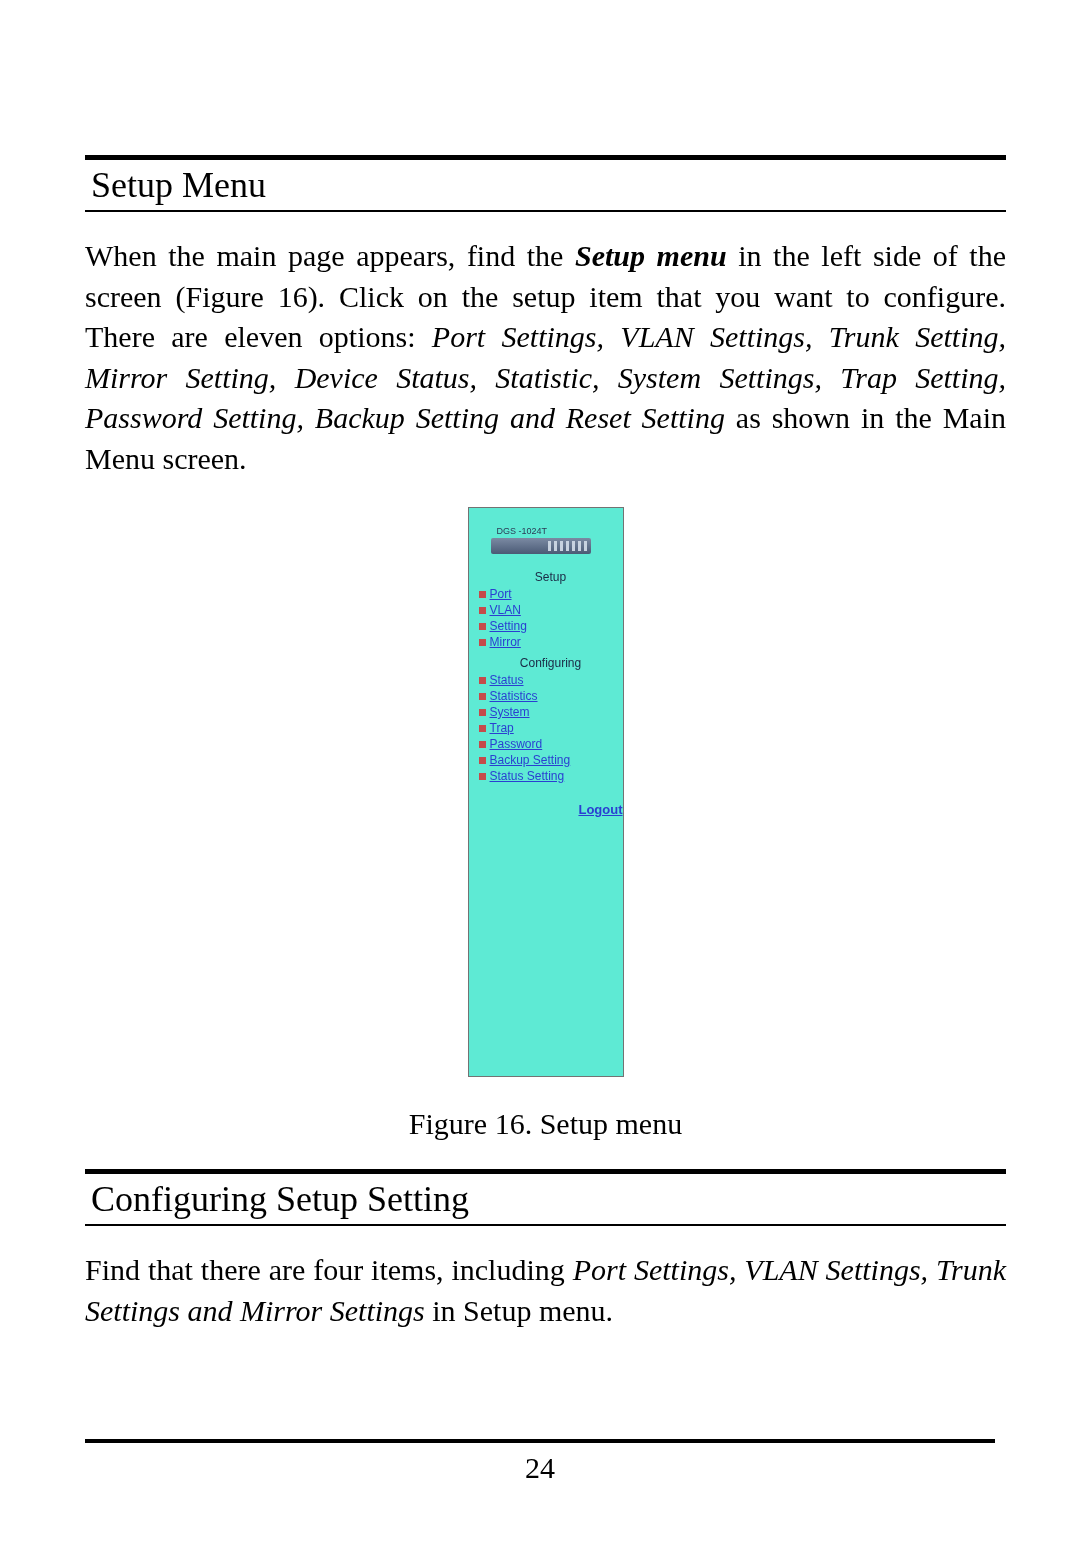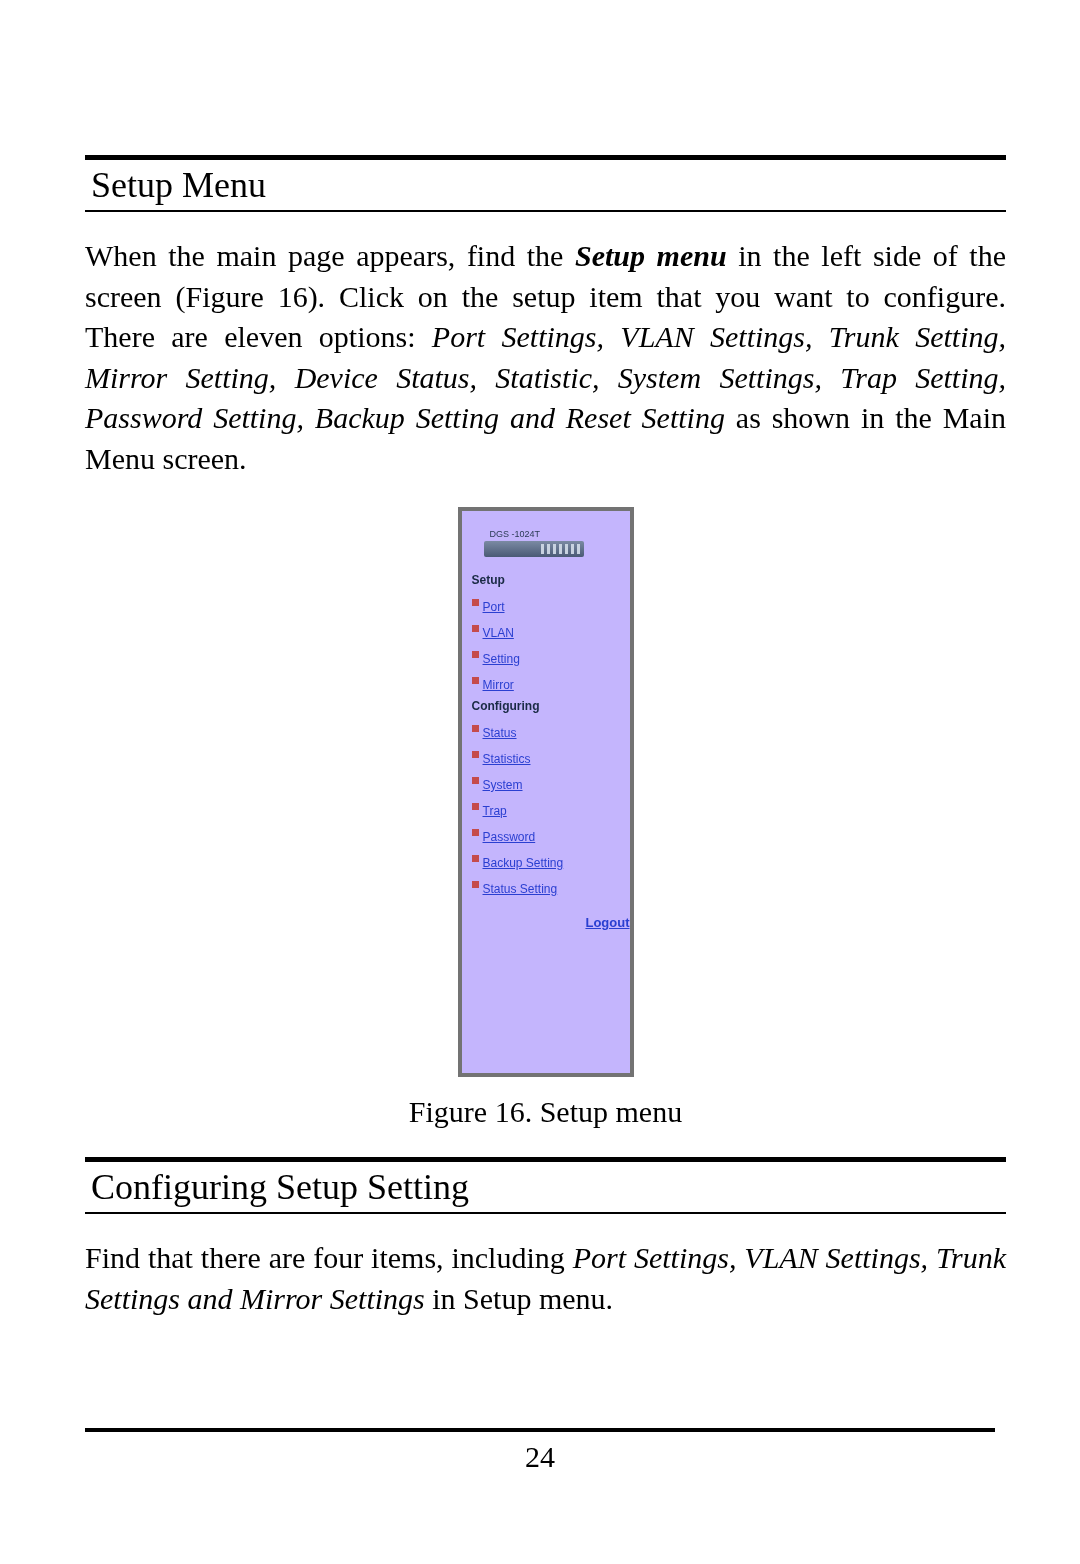--- a/index.html
+++ b/index.html
@@ -47,24 +47,24 @@
     .body-text .bold-italic {
       font-style: italic;
       font-weight: bold;
     }
     .figure-wrap {
       margin-top: 28px;
       text-align: center;
     }
     .screenshot {
       display: inline-block;
-      width: 176px;
+      width: 156px;
       height: 570px;
-      background: #c4b5fd;
-      border: 4px solid #737373;
+      background: #5eead4;
+      border: 1px solid #737373;
       text-align: left;
       position: relative;
       font-family: Arial, sans-serif;
     }
     .ss-device-label {
       font-size: 9px;
       color: #2b3b55;
       padding: 18px 0 2px 28px;
     }
     .ss-device-img {
@@ -79,63 +79,63 @@
       content: "";
       position: absolute;
       right: 3px;
       top: 3px;
       width: 40px;
       height: 10px;
       background: repeating-linear-gradient(90deg, #c8d2e0 0 3px, transparent 3px 6px);
     }
     .ss-section {
       font-size: 12px;
-      font-weight: bold;
+      font-weight: normal;
       color: #1a2a45;
       padding: 6px 0 2px 10px;
+      text-align: center;
     }
     .ss-item {
       display: flex;
       align-items: center;
       padding: 1px 0 1px 10px;
       font-size: 12px;
     }
     .ss-bullet {
       width: 7px;
       height: 7px;
       background: #c54b4b;
       margin-right: 4px;
       flex-shrink: 0;
     }
     .ss-link {
       color: #2a3fd1;
       text-decoration: underline;
-      margin-top: 10px;
     }
     .ss-logout {
       text-align: right;
       font-size: 13px;
       font-weight: bold;
       color: #2a3fd1;
       text-decoration: underline;
       padding-top: 18px;
     }
     .figure-caption {
       font-size: 30px;
-      margin-top: 18px;
+      margin-top: 30px;
       text-align: center;
     }
     .section2-block {
       margin-top: 28px;
     }
     .footer-area {
       position: absolute;
       left: 85px;
       right: 85px;
-      bottom: 90px;
+      bottom: 79px;
     }
     .footer-rule {
       border: none;
       border-top: 4px solid #000;
     }
     .page-number {
       text-align: center;
       font-size: 30px;
       padding-top: 8px;
     }

